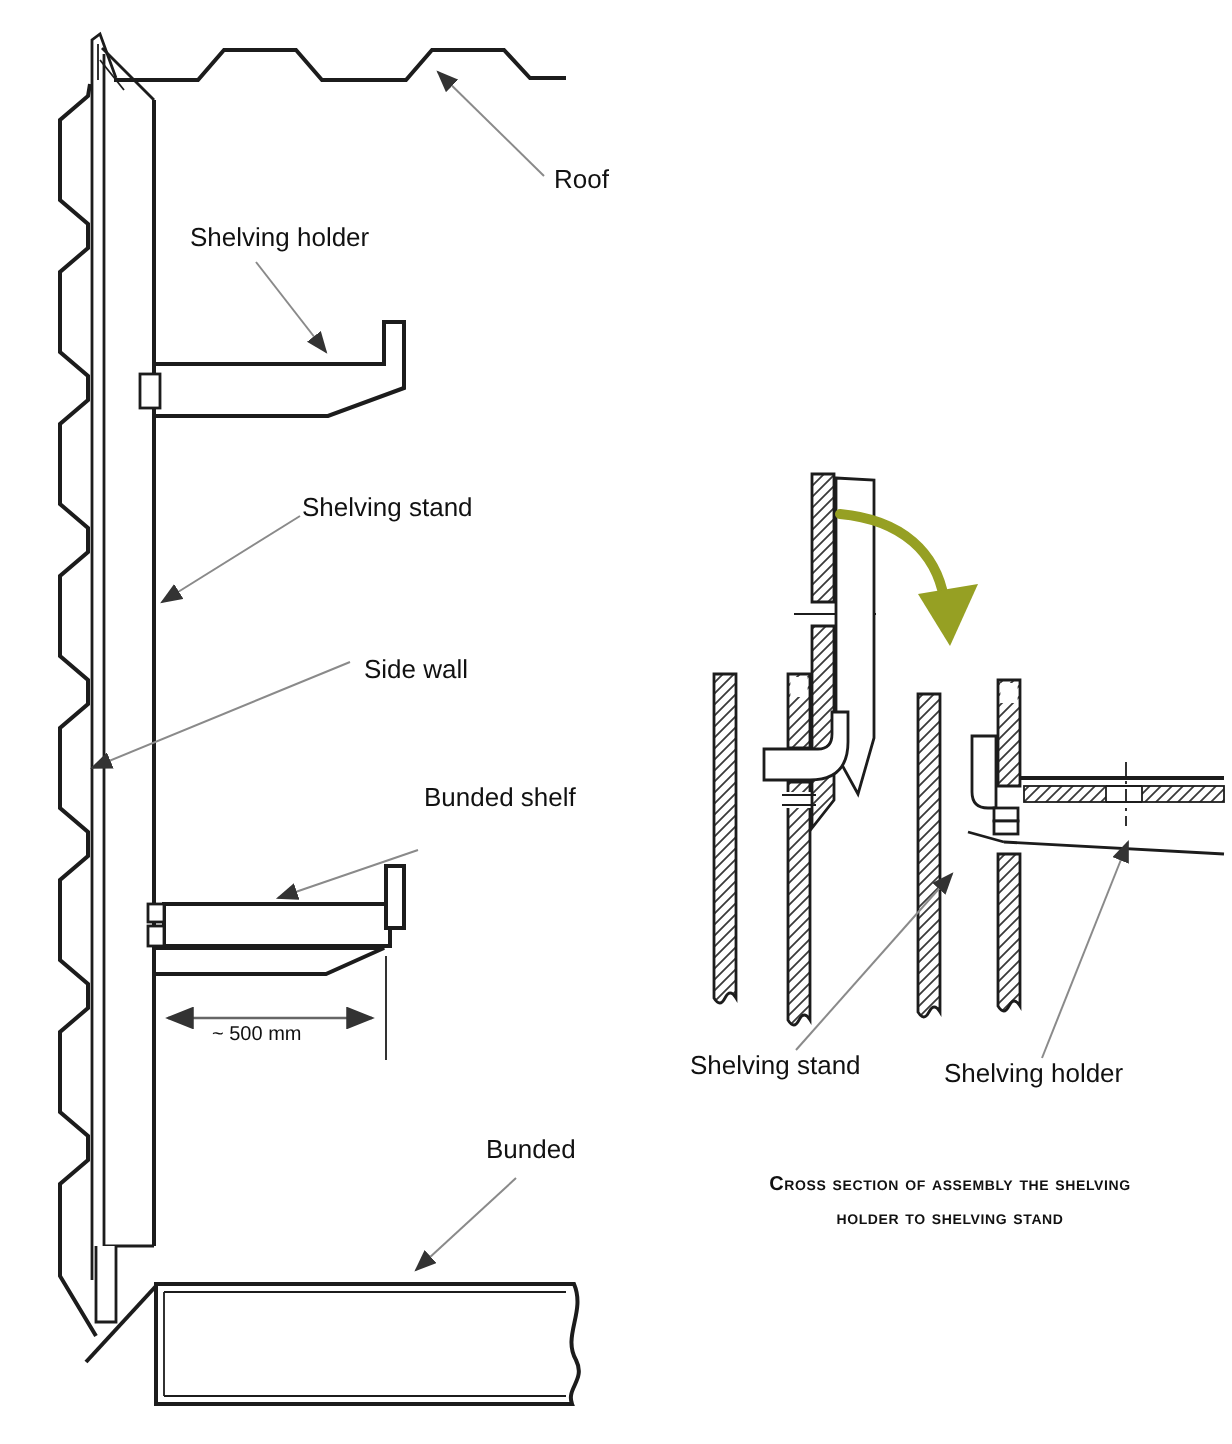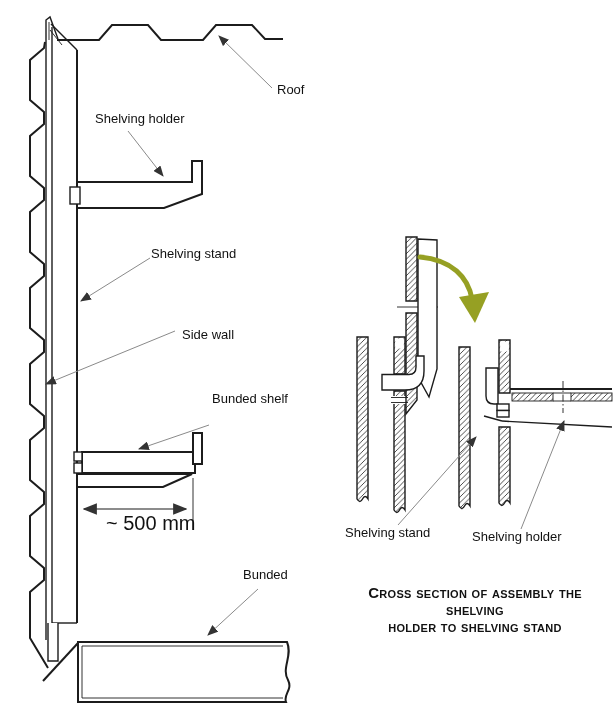--- a/index.html
+++ b/index.html
@@ -20,24 +20,24 @@
   .leader  { stroke: var(--color-leader,#8a8a8a); stroke-width:1; fill:none; }
   .dimline { stroke:#666; stroke-width:1.3; fill:none; }
   .ahf { fill: var(--color-arrowhead,#333); stroke:none; }
   .olive  { stroke: var(--color-assembly-arrow,#96a023); }
   .olivef { fill: var(--color-assembly-arrow,#96a023); stroke:none; }
 
   .lbl {
     position:absolute; font-size:13px; line-height:1.1;
     color:#111; white-space:nowrap;
   }
-  .dim-lbl { font-size:20px; }
+  .dim-lbl { font-size:10px; }
   .caption {
     position:absolute; left:355px; top:584px; width:240px;
-    text-align:center; font-weight:bold; font-size:15px;
+    text-align:center; font-weight:bold; font-size:10px;
     line-height:17px; font-variant:small-caps; letter-spacing:0.3px; color:#111;
   }
 </style>
 </head>
 <body>
 
 <div class="canvas">
 
   <svg width="616" height="722" viewBox="0 0 616 722">
     <defs>

